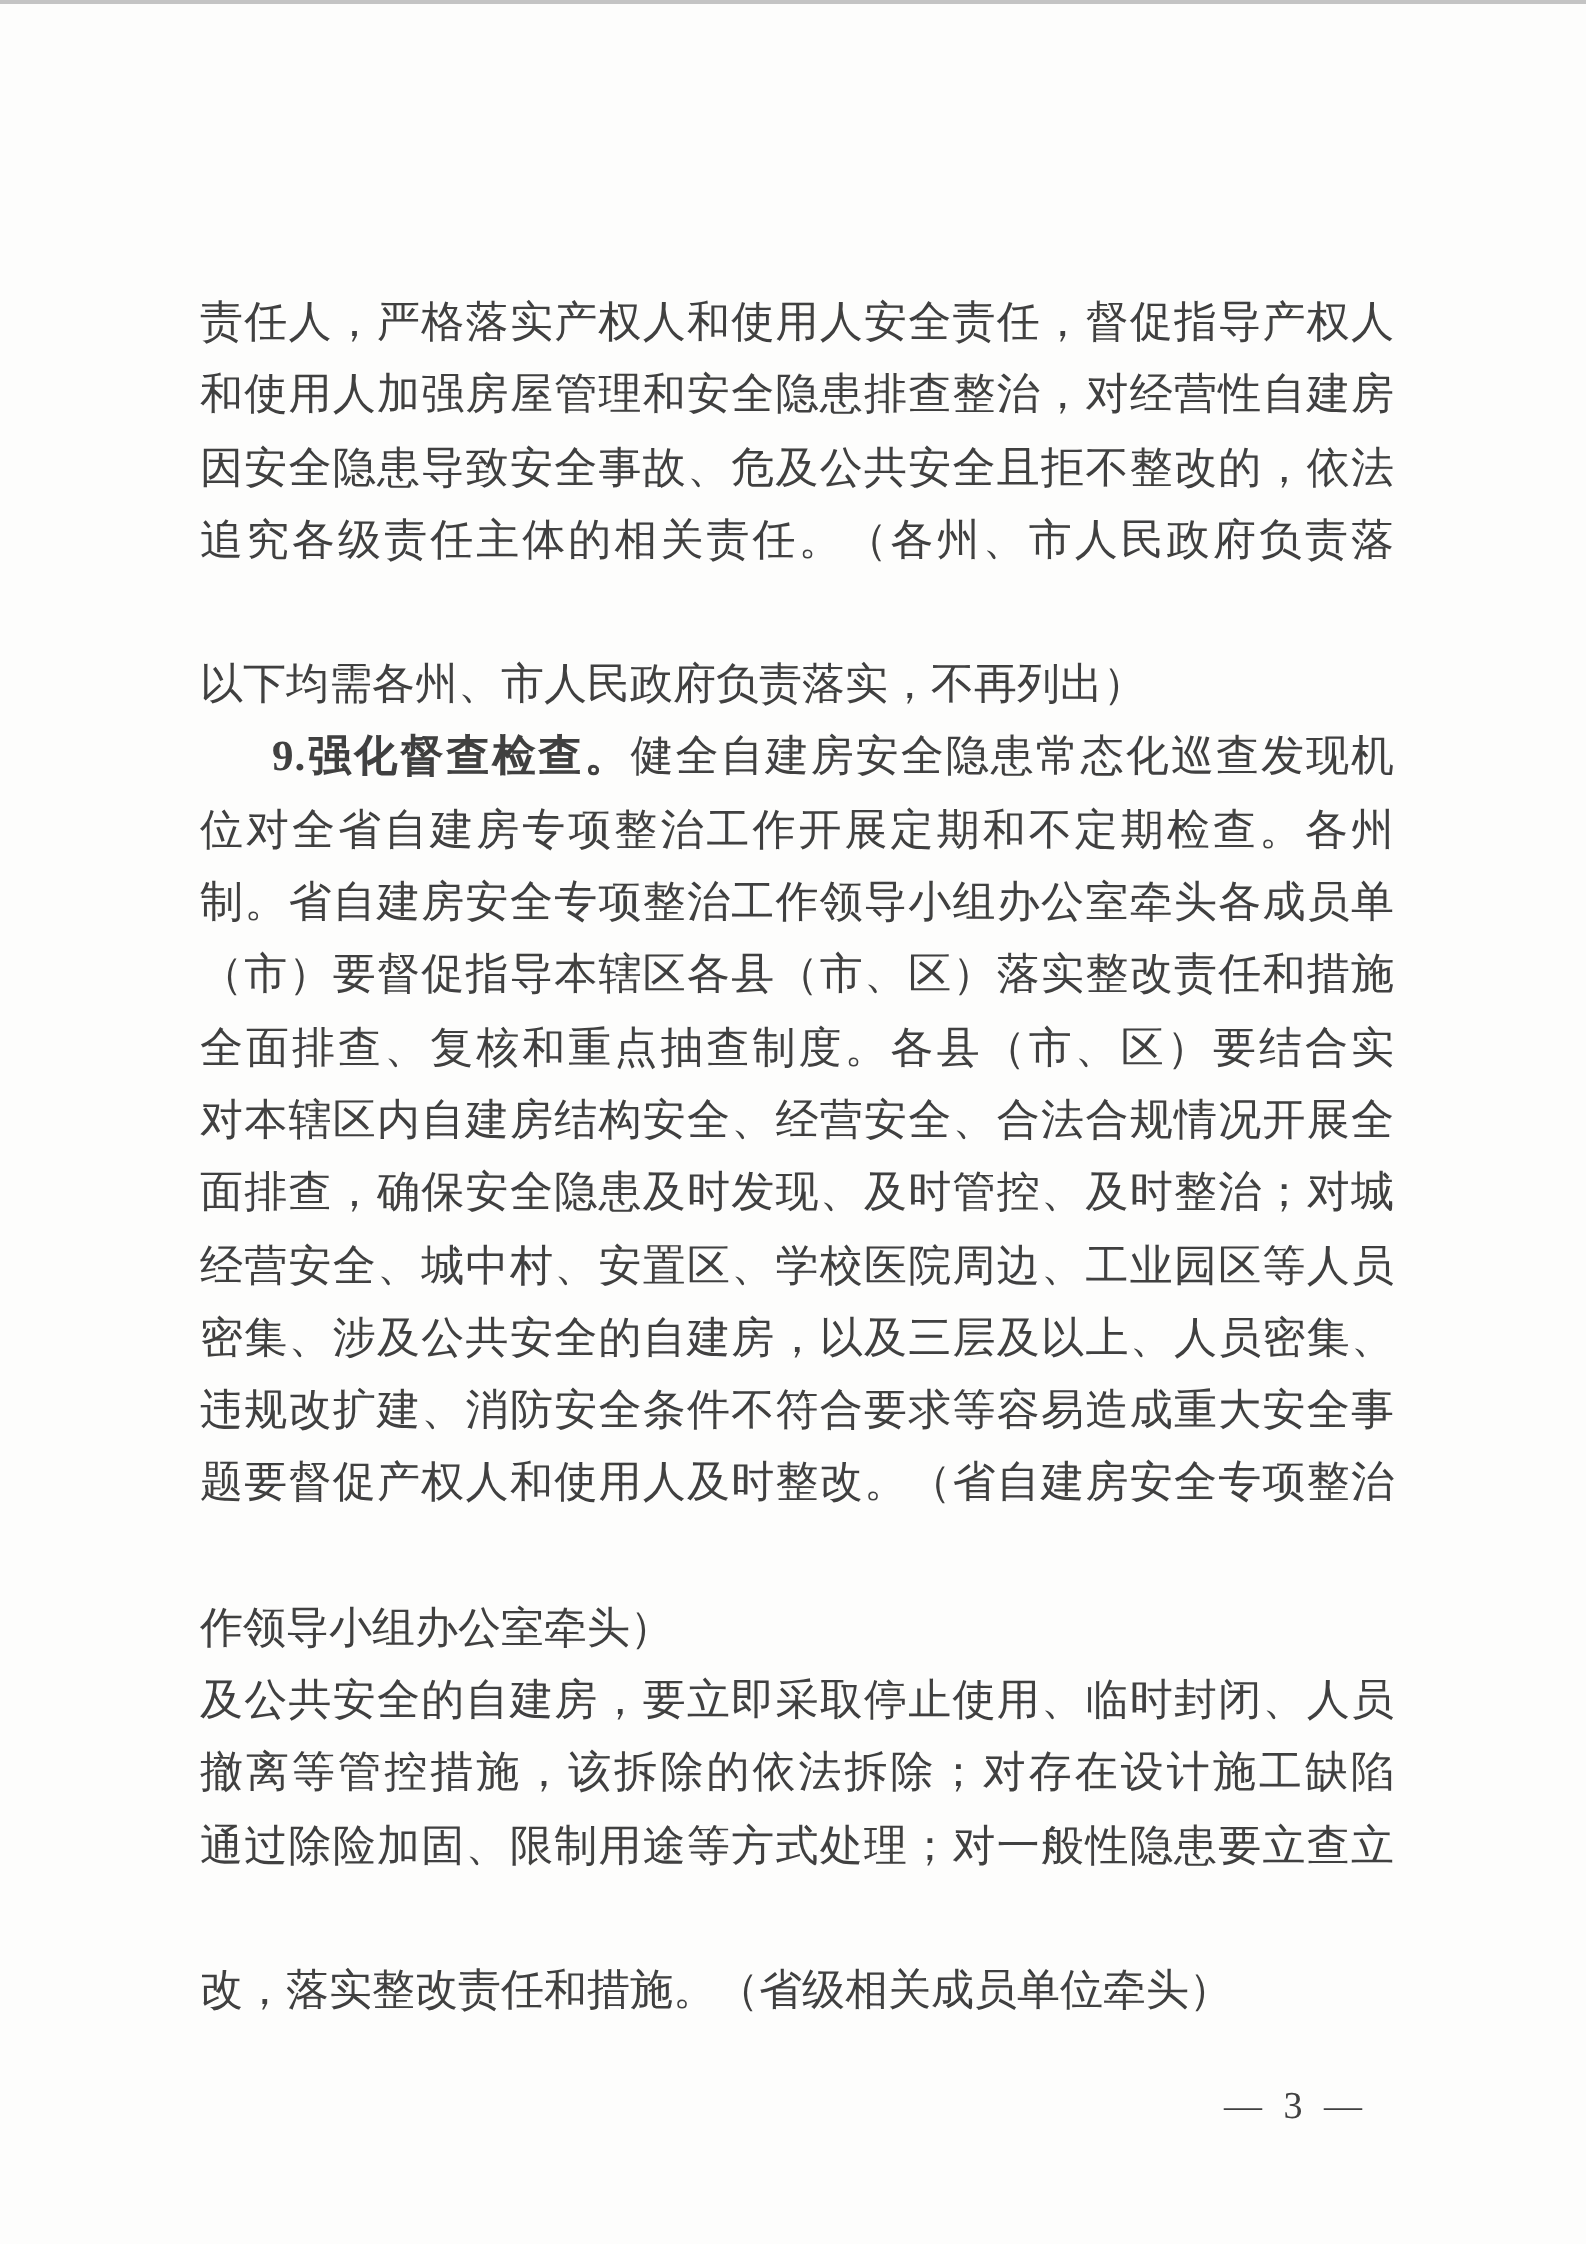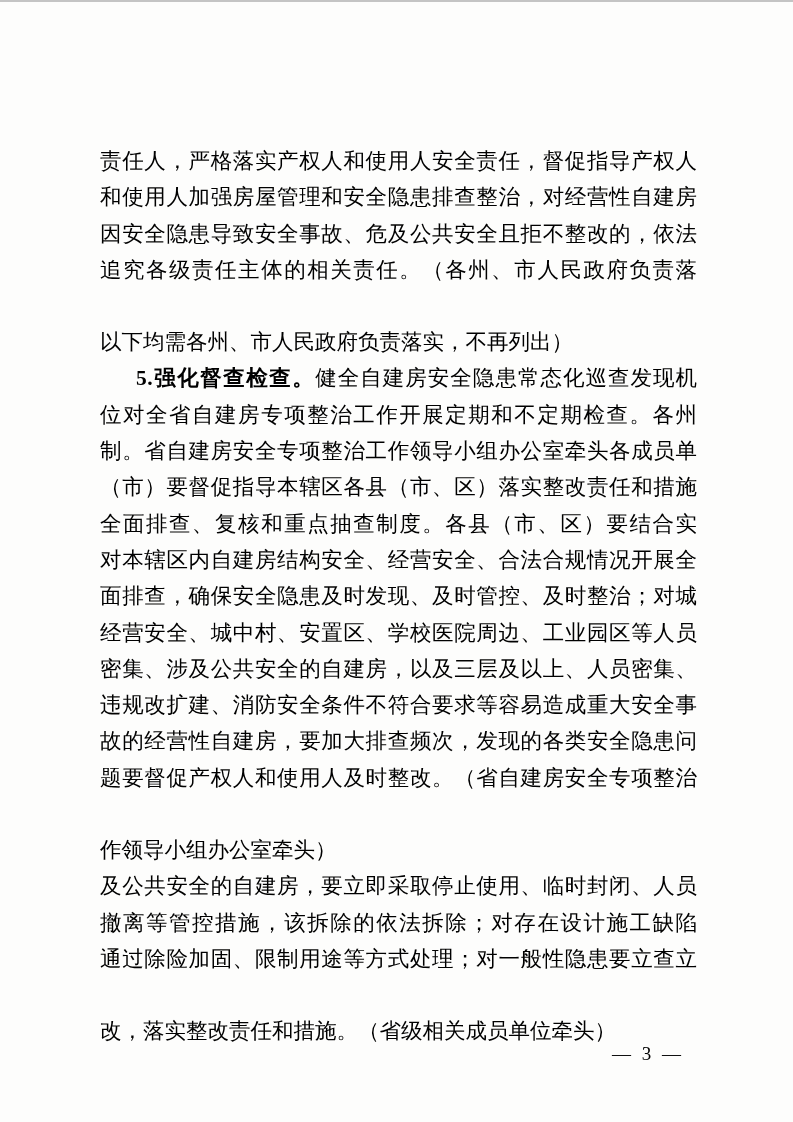--- a/index.html
+++ b/index.html
@@ -50,41 +50,40 @@
     top: 1041px;
     left: 612px;
     font-size: 19px;
     letter-spacing: 3px;
     white-space: nowrap;
   }
 </style>
 </head>
 <body>
 
-<div class="sheet" id="sheet" style="background: rgb(253, 253, 252); color: #000000;">
+<div class="sheet" id="sheet" style="background: rgb(253, 253, 252); color: #404040;">
   <div class="body-text" id="doc-body">
       <div class="para">
         <div class="line">责任人，严格落实产权人和使用人安全责任，督促指导产权人</div>
         <div class="line">和使用人加强房屋管理和安全隐患排查整治，对经营性自建房</div>
         <div class="line">因安全隐患导致安全事故、危及公共安全且拒不整改的，依法</div>
         <div class="line">追究各级责任主体的相关责任。（各州、市人民政府负责落实。</div>
         <div class="line last">以下均需各州、市人民政府负责落实，不再列出）</div>
       </div>
       <div class="para">
-        <div class="line indent"><b class="lead">5.强化督查检查。</b>健全自建房安全隐患常态化巡查发现机</div>
+        <div class="line indent"><b class="lead">9.强化督查检查。</b>健全自建房安全隐患常态化巡查发现机</div>
         <div class="line">位对全省自建房专项整治工作开展定期和不定期检查。各州</div>
         <div class="line">制。省自建房安全专项整治工作领导小组办公室牵头各成员单</div>
         <div class="line">（市）要督促指导本辖区各县（市、区）落实整改责任和措施</div>
         <div class="line">全面排查、复核和重点抽查制度。各县（市、区）要结合实际，</div>
         <div class="line">对本辖区内自建房结构安全、经营安全、合法合规情况开展全</div>
         <div class="line">面排查，确保安全隐患及时发现、及时管控、及时整治；对城</div>
         <div class="line">经营安全、城中村、安置区、学校医院周边、工业园区等人员</div>
         <div class="line">密集、涉及公共安全的自建房，以及三层及以上、人员密集、</div>
         <div class="line">违规改扩建、消防安全条件不符合要求等容易造成重大安全事</div>
-        <div class="line">故的经营性自建房，要加大排查频次，发现的各类安全隐患问</div>
         <div class="line">题要督促产权人和使用人及时整改。（省自建房安全专项整治工</div>
         <div class="line last">作领导小组办公室牵头）</div>
       </div>
       <div class="para">
         <div class="line">及公共安全的自建房，要立即采取停止使用、临时封闭、人员</div>
         <div class="line">撤离等管控措施，该拆除的依法拆除；对存在设计施工缺陷的，</div>
         <div class="line">通过除险加固、限制用途等方式处理；对一般性隐患要立查立</div>
         <div class="line last">改，落实整改责任和措施。（省级相关成员单位牵头）</div>
       </div>
     </div>

